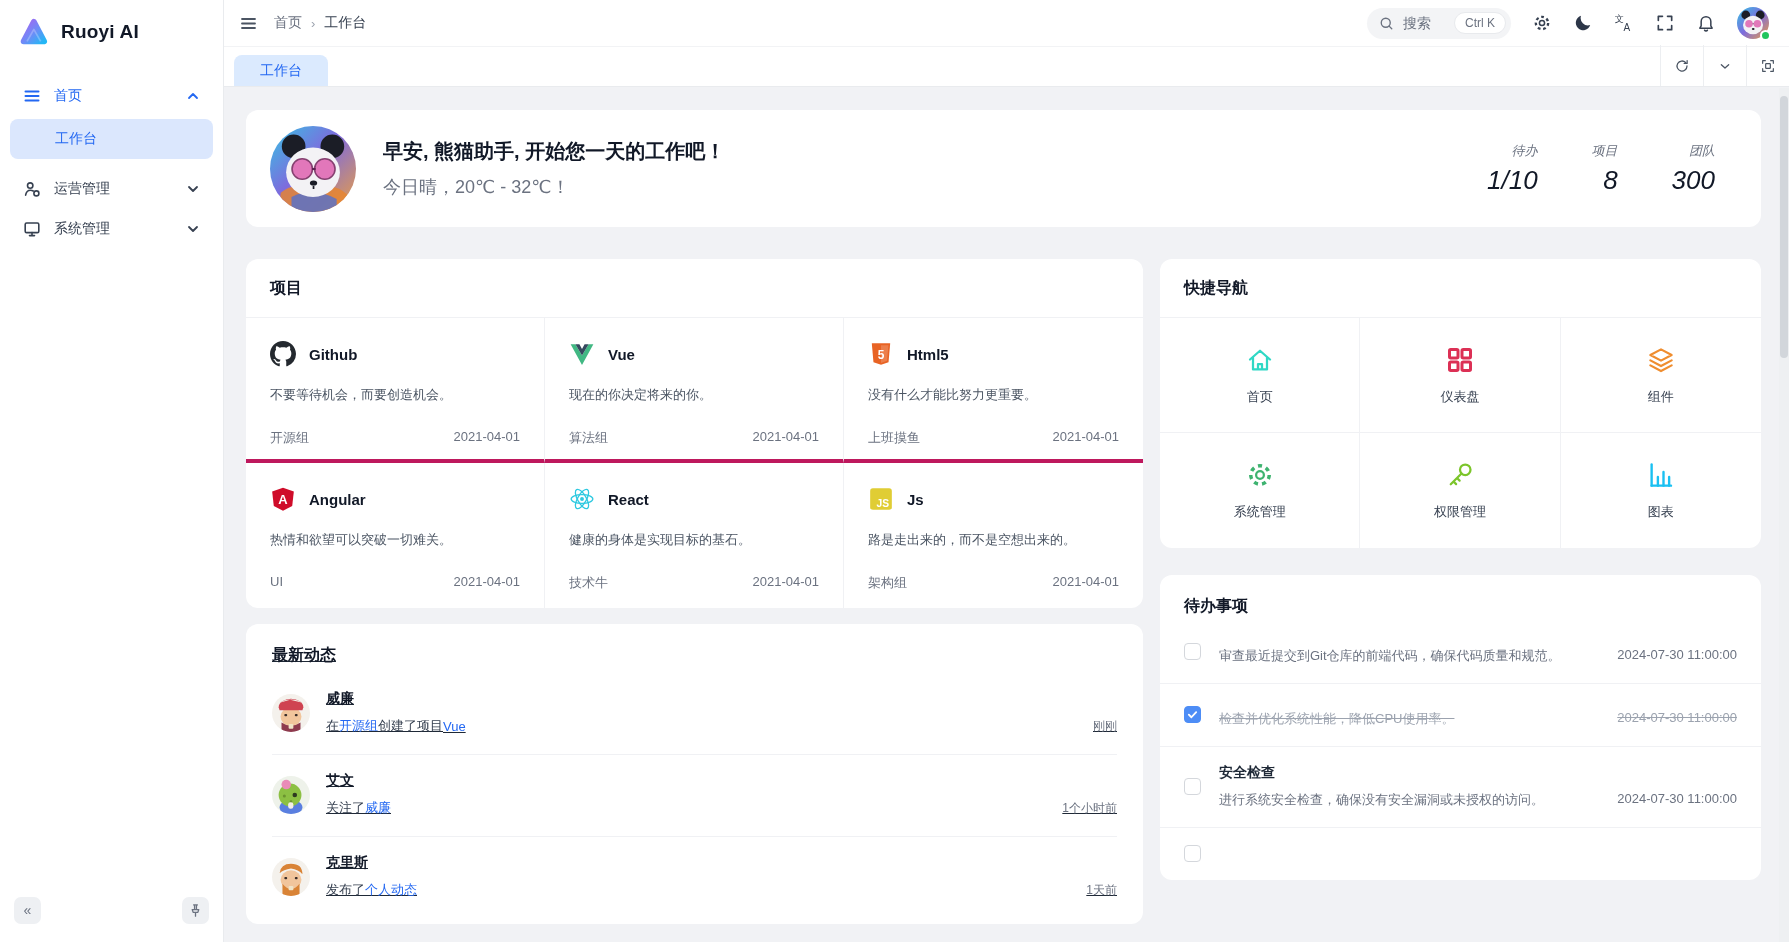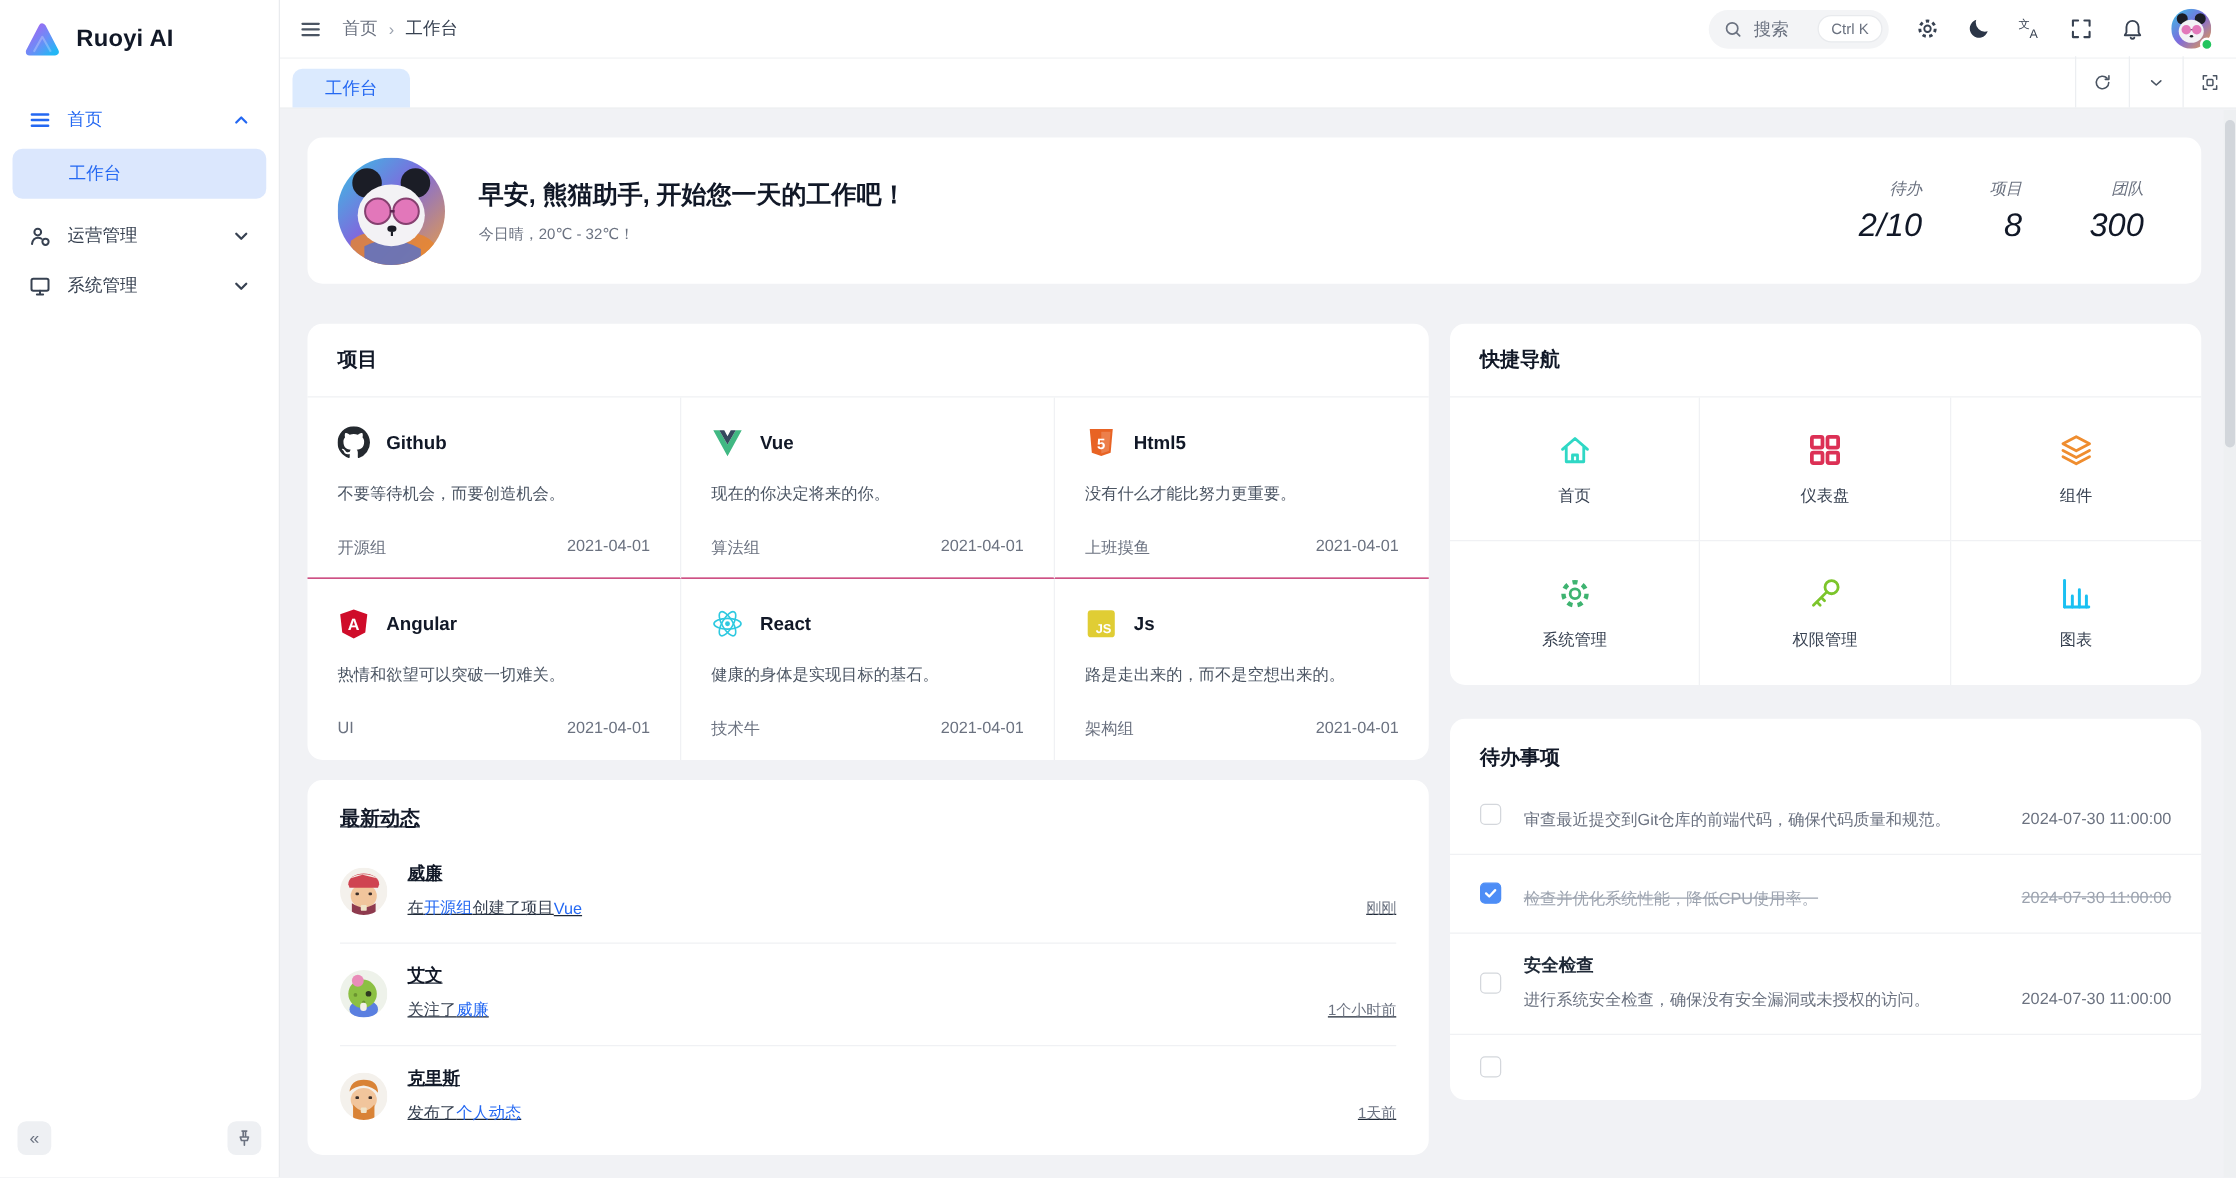--- a/index.html
+++ b/index.html
@@ -56,35 +56,35 @@
 
   
   .content { flex:1; padding:23px 28px 0 22px; overflow:hidden; }
   .card { background:#fff; border-radius:12px; }
 
   .greeting-card { height:117px; display:flex; align-items:center; padding:0 46px 0 24px; }
   .greet-avatar { width:86px; height:86px; border-radius:50%; overflow:hidden; flex:none; }
   .greet-avatar svg { width:100%; height:100%; display:block; }
   .greet-text { margin-left:27px; }
   .greet-title { font-size:20px; font-weight:bold; color:#111827; }
-  .greet-sub { margin-top:10px; font-size:12px; color:#6b7280; }
+  .greet-sub { margin-top:10px; font-size:18px; color:#6b7280; }
   .stats { margin-left:auto; display:flex; gap:54px;font-style:italic; }
   .stat { text-align:right; }
   .stat-label { font-size:13px; color:#6b7280; }
   .stat-value { margin-top:5px; font-size:26px; color:#111827; }
 
   .columns { display:flex; gap:17px; margin-top:32px; align-items:flex-start; }
   .col-left { width:897px; flex:none; }
   .col-right { flex:1; min-width:0; }
 
   .card-header { padding:19px 24px 18px; font-size:16px; font-weight:bold; color:#111827; }
   .card-header.divided { border-bottom:1px solid #f0f1f4; }
 
   .proj-grid { display:grid; grid-template-columns:repeat(3,1fr); }
-  .proj-cell { height:145px; padding:23px 24px 0; border-right:1px solid #f0f1f4; border-bottom:1px solid #be185d; cursor:pointer; }
+  .proj-cell { height:145px; padding:23px 24px 0; border-right:1px solid #f0f1f4; border-bottom:4px solid #be185d; cursor:pointer; }
   .proj-cell:nth-child(3n) { border-right:none; }
   .proj-cell:nth-child(n+4) { border-bottom:none; }
   .proj-head { display:flex; align-items:center; gap:13px; }
   .proj-icon { width:26px; height:26px; flex:none; display:flex; }
   .proj-icon svg { width:100%; height:100%; }
   .proj-name { font-size:15px; font-weight:bold; color:#111827; }
   .proj-quote { margin-top:19px; font-size:13px; color:#4b5563; }
   .proj-foot { margin-top:25px; display:flex; justify-content:space-between; font-size:13px; color:#6b7280; }
 
   .qn-grid { display:grid; grid-template-columns:repeat(3,1fr); }
@@ -334,21 +334,21 @@
             <path d="M40.5 55.5v3" stroke="#1b1d26" stroke-width="1.6"></path>
           </svg>
         </span>
         <div class="greet-text">
           <div class="greet-title">早安, 熊猫助手, 开始您一天的工作吧！</div>
           <div class="greet-sub">今日晴，20℃ - 32℃！</div>
         </div>
         <div class="stats">
           <div class="stat">
             <div class="stat-label">待办</div>
-            <div class="stat-value">2/10</div>
+            <div class="stat-value">1/10</div>
           </div>
           <div class="stat">
             <div class="stat-label">项目</div>
             <div class="stat-value">8</div>
           </div>
           <div class="stat">
             <div class="stat-label">团队</div>
             <div class="stat-value">300</div>
           </div>
         </div>

